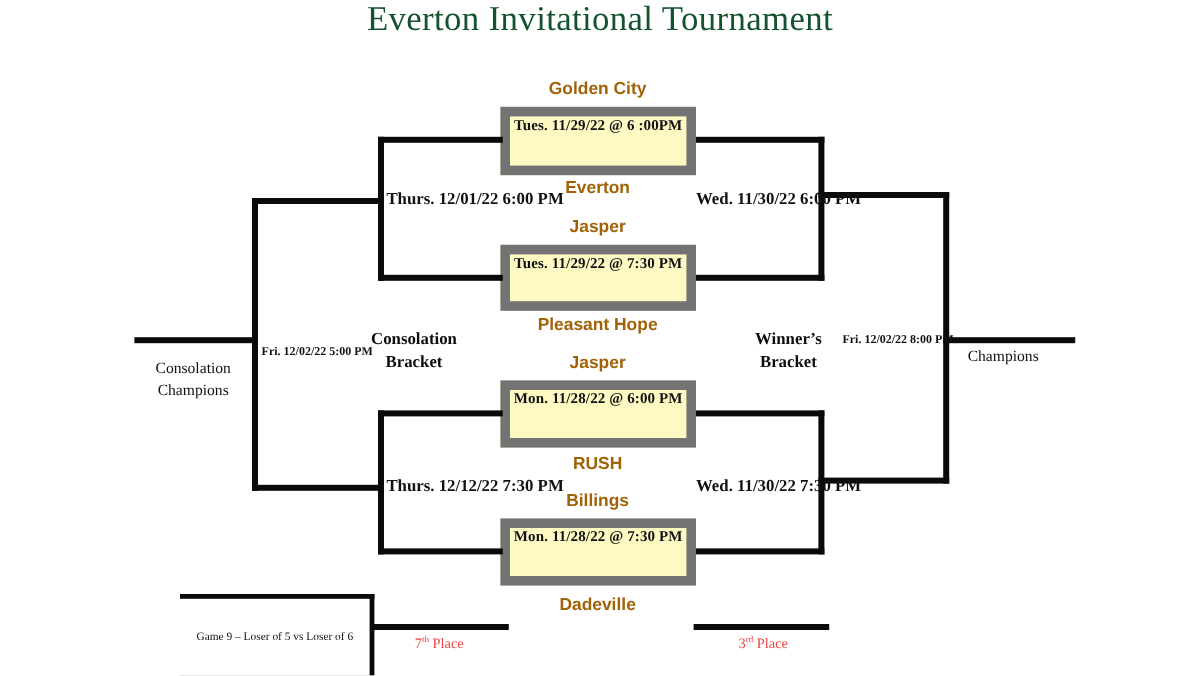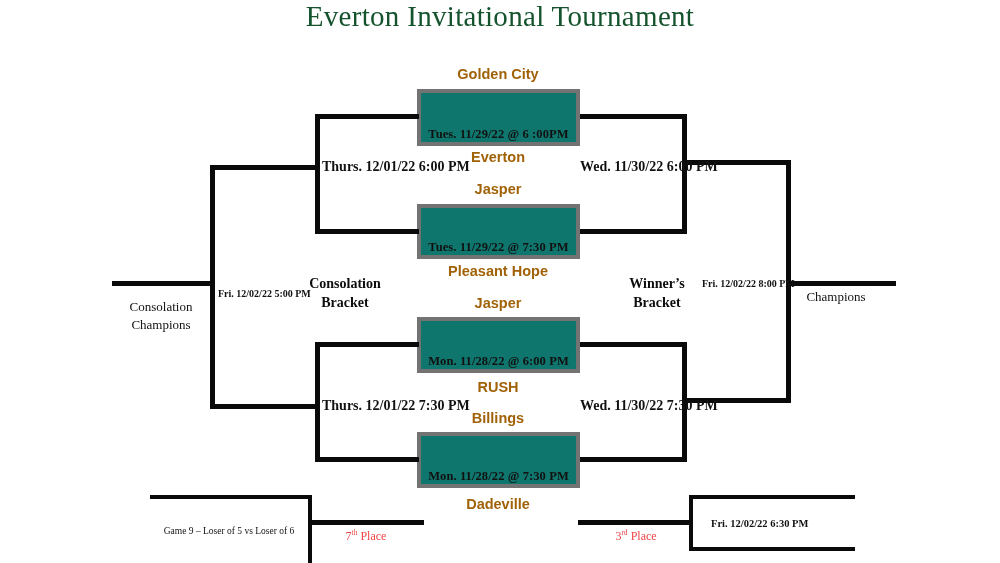--- a/index.html
+++ b/index.html
@@ -18,25 +18,25 @@
 
   
   .hline, .vline {
     position: absolute;
     background: #0a0a0a;
   }
 
   
   .game-box {
     position: absolute;
-    border: 4px solid #737373;
-    background: #0f766e;
+    border: 8px solid #737373;
+    background: #fef9c3;
     box-sizing: border-box;
     display: flex;
-    align-items: flex-end;
+    align-items: flex-start;
     justify-content: center;
   }
   .game-box .game-text {
     font-family: "Liberation Serif", serif;
     font-weight: bold;
     font-size: 12.5px;
     color: #111111;
     letter-spacing: 0.1px;
     white-space: nowrap;
   }
@@ -224,21 +224,21 @@
 
   <div class="vline" style="left:315px; top:342px; width:5px; height:120px;"></div>
 
   <div class="hline" style="left:210px; top:404px; width:108px; height:5px;"></div>
 
   <div class="vline" style="left:210px; top:165px; width:5px; height:244px;"></div>
 
   <div class="hline" style="left:112px; top:281px; width:101px; height:5px;"></div>
 
   <div class="sched" style="left:322px; top:159px;">Thurs. 12/01/22 6:00 PM</div>
-  <div class="sched" style="left:322px; top:398px;">Thurs. 12/01/22 7:30 PM</div>
+  <div class="sched" style="left:322px; top:398px;">Thurs. 12/12/22 7:30 PM</div>
   <div class="sched small" style="left:218px; top:288px;">Fri. 12/02/22 5:00 PM</div>
 
   <div class="bracket-label" style="left:345px; top:275px;">
     <span>Consolation</span><br>
     <span>Bracket</span>
   </div>
 
   <div class="plain-label" style="left:161px; top:298px;">
     <span>Consolation</span><br>
     <span>Champions</span>
@@ -253,17 +253,14 @@
     <span>7</span><sup>th</sup>
     <span>Place</span>
   </div>
 
   <div class="hline" style="left:578px; top:520px; width:113px; height:5px;"></div>
   <div class="place-label" style="left:636px; top:528px;">
     <span>3</span><sup>rd</sup>
     <span>Place</span>
   </div>
 
-  <div class="open-right-box" style="left:689px; top:495px; width:166px; height:56px;">
-    <span class="small-serif">Fri. 12/02/22 6:30 PM</span>
-  </div>
 
 </div>
 
 </body></html>

